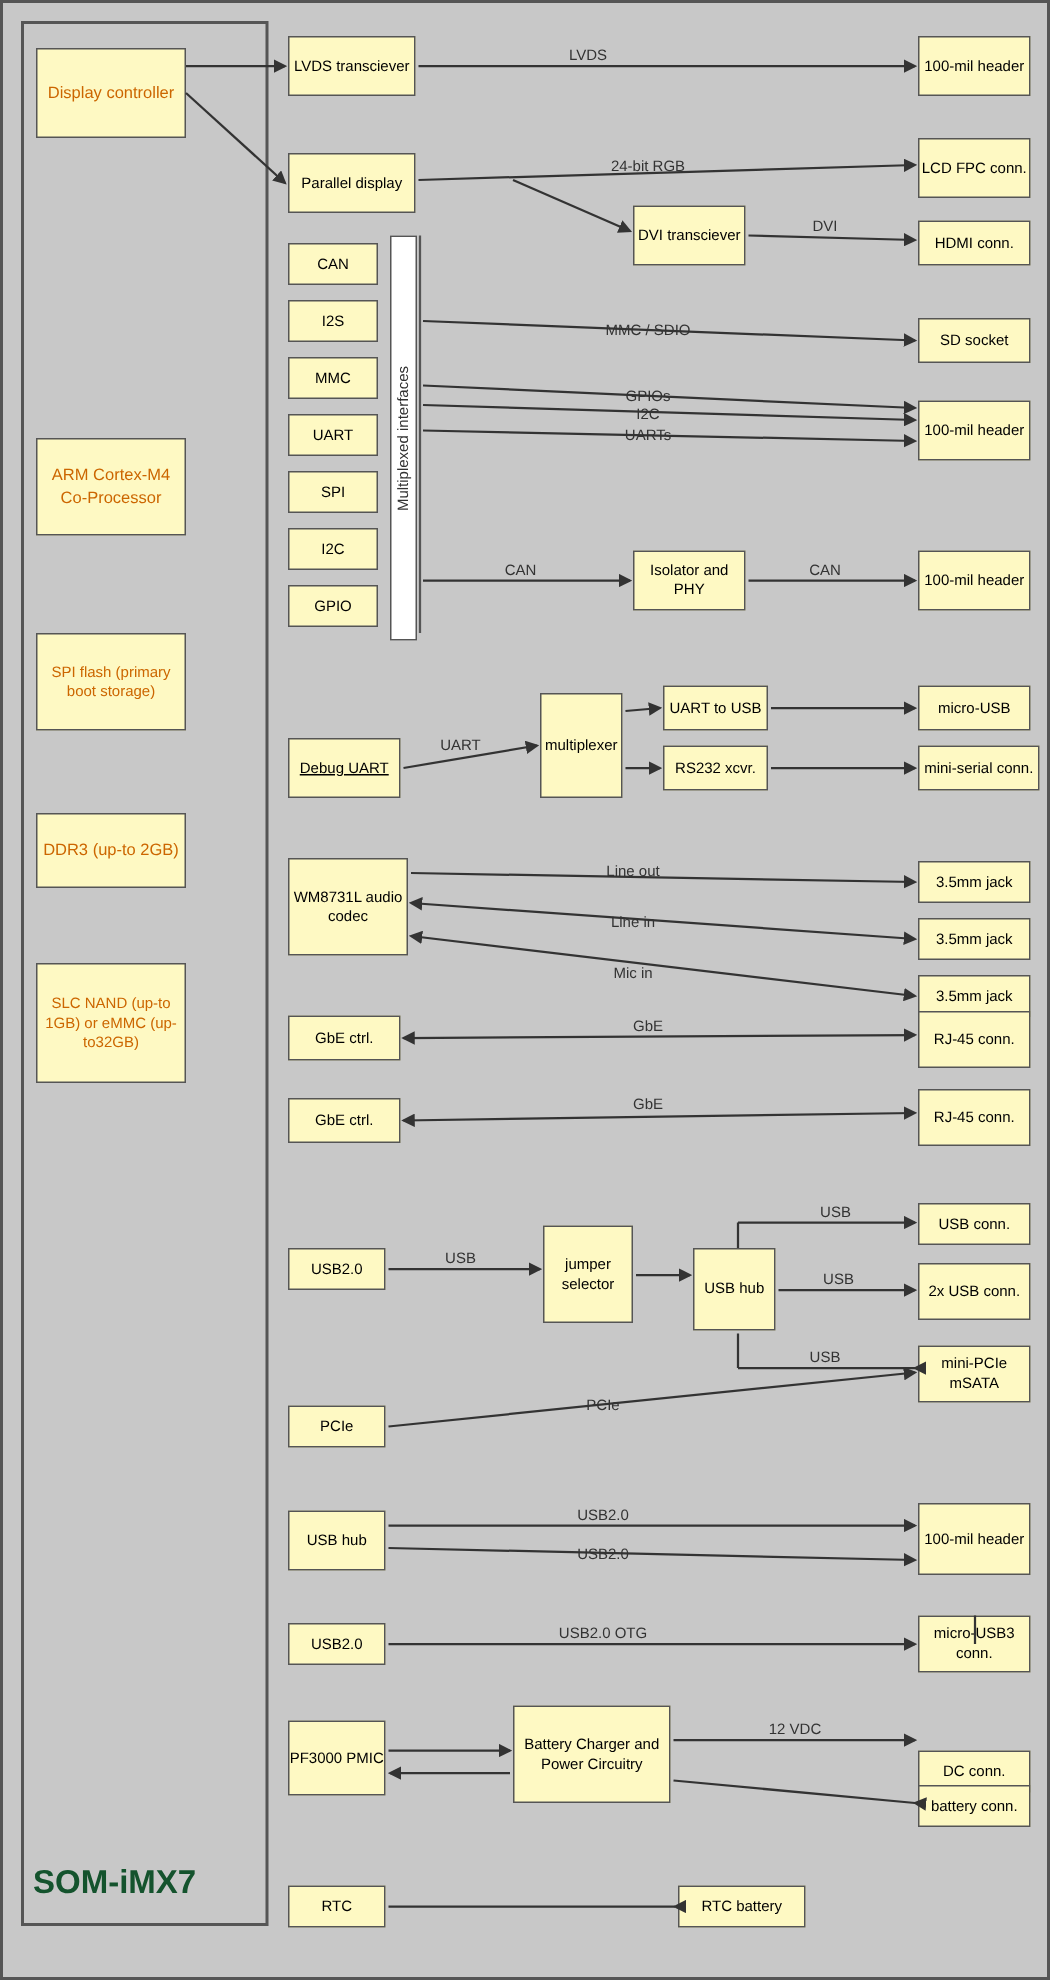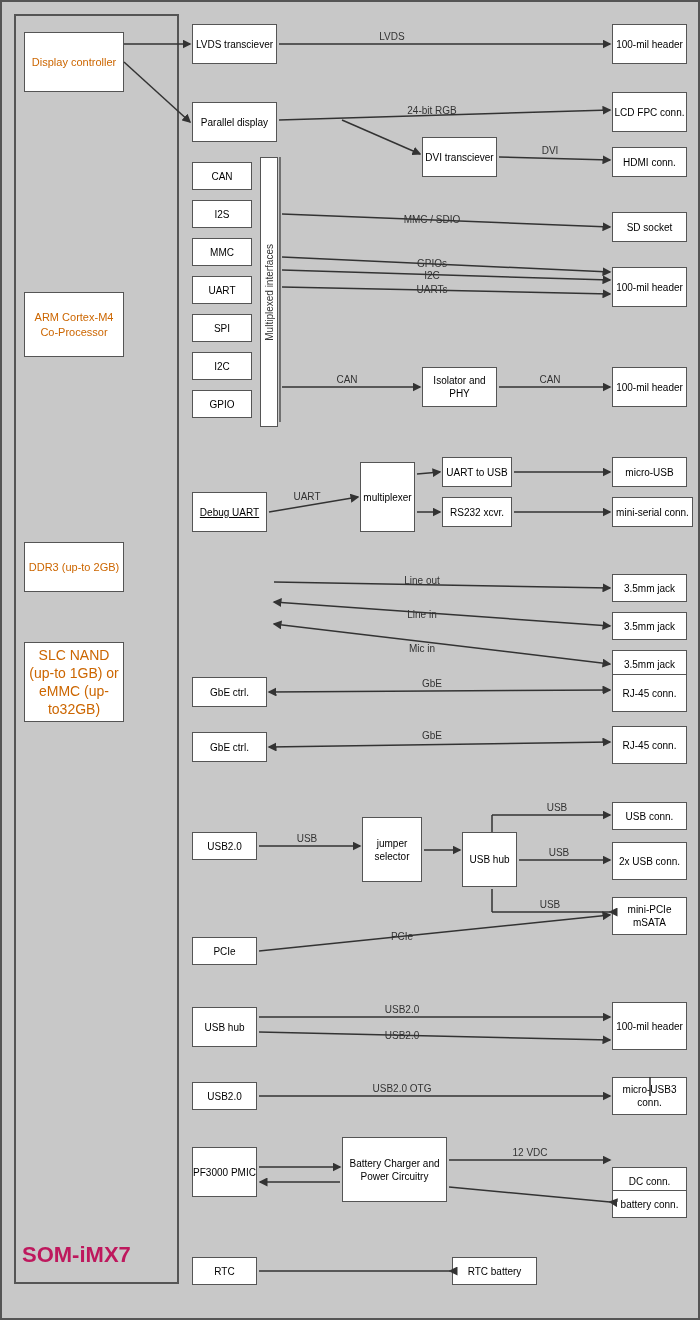--- a/index.html
+++ b/index.html
@@ -12,42 +12,42 @@
     }
     .diagram {
       position: relative;
       width: 700px;
       height: 1320px;
       background: #c8c8c8;
       border: 2px solid #555;
     }
     .block {
       position: absolute;
-      background: #ffffff;
+      background: #fef9c3;
       border: 1.5px solid #555;
       display: flex;
       align-items: center;
       justify-content: center;
       text-align: center;
       line-height: 1.3;
     }
     .block.orange-text { color: #cc6600; }
     
     .svg-overlay {
       position: absolute;
       top: 0; left: 0;
       width: 700px;
       height: 1320px;
       pointer-events: none;
     }
     .som-label {
       position: absolute;
       font-size: 22px;
       font-weight: bold;
-      color: #be185d;
+      color: #14532d;
     }
     .big-border {
       position: absolute;
       border: 2px solid #555;
       background: transparent;
     }
   </style>
 </head>
 <body>
 
@@ -55,23 +55,26 @@
 
   <div class="big-border" style="left:12px;top:12px;width:165px;height:1270px;"></div>
 
   <div class="som-label" style="left:20px;top:1240px;">SOM-iMX7</div>
 
   <div class="block orange-text" style="left:22px;top:30px;width:100px;height:60px;font-size:11px;">Display
 controller</div>
   <div class="block orange-text" style="left:22px;top:290px;width:100px;height:65px;font-size:11px;">ARM
 Cortex-M4
 Co-Processor</div>
+  <div class="block orange-text" style="left:22px;top:420px;width:100px;height:65px;font-size:10px;">SPI flash
+(primary boot
+storage)</div>
   <div class="block orange-text" style="left:22px;top:540px;width:100px;height:50px;font-size:11px;">DDR3
 (up-to 2GB)</div>
-  <div class="block orange-text" style="left:22px;top:640px;width:100px;height:80px;font-size:14px;">SLC NAND
+  <div class="block orange-text" style="left:22px;top:640px;width:100px;height:80px;font-size:10px;">SLC NAND
 (up-to 1GB)
 or
 eMMC
 (up-to32GB)</div>
 
   <div class="block" style="left:190px;top:22px;width:85px;height:40px;font-size:10px;">LVDS
 transciever</div>
   <div class="block" style="left:190px;top:100px;width:85px;height:40px;font-size:10px;">Parallel
 display</div>
   <div class="block" style="left:190px;top:160px;width:60px;height:28px;font-size:10px;">CAN</div>
@@ -96,20 +99,23 @@
 UART</div>
 
   <div class="block" style="left:358px;top:460px;width:55px;height:70px;font-size:10px;">multiplexer</div>
 
   <div class="block" style="left:440px;top:455px;width:70px;height:30px;font-size:10px;">UART
 to USB</div>
 
   <div class="block" style="left:440px;top:495px;width:70px;height:30px;font-size:10px;">RS232
 xcvr.</div>
 
+  <div class="block" style="left:190px;top:570px;width:80px;height:65px;font-size:10px;">WM8731L
+audio
+codec</div>
 
   <div class="block" style="left:190px;top:675px;width:75px;height:30px;font-size:10px;">GbE ctrl.</div>
 
   <div class="block" style="left:190px;top:730px;width:75px;height:30px;font-size:10px;">GbE ctrl.</div>
 
   <div class="block" style="left:190px;top:830px;width:65px;height:28px;font-size:10px;">USB2.0</div>
 
   <div class="block" style="left:360px;top:815px;width:60px;height:65px;font-size:10px;">jumper
 selector</div>
 

